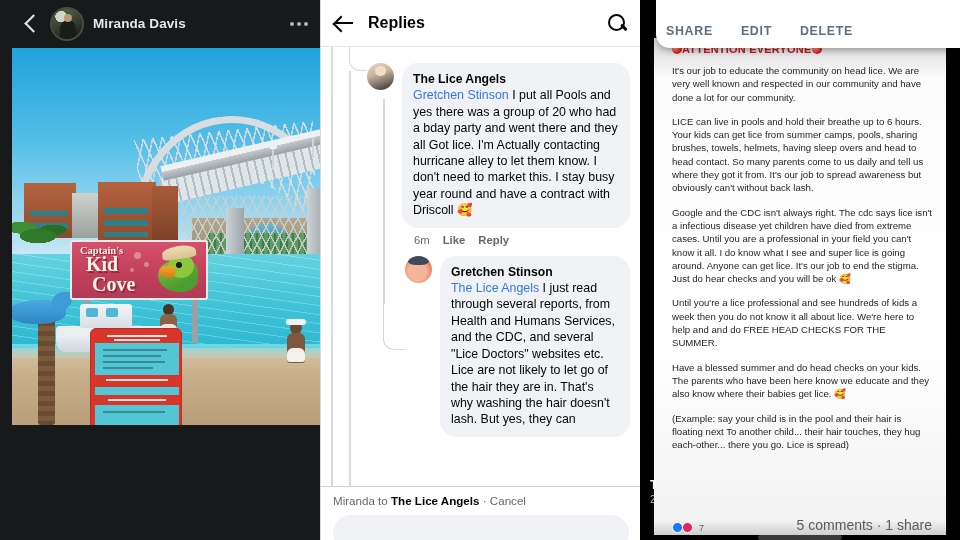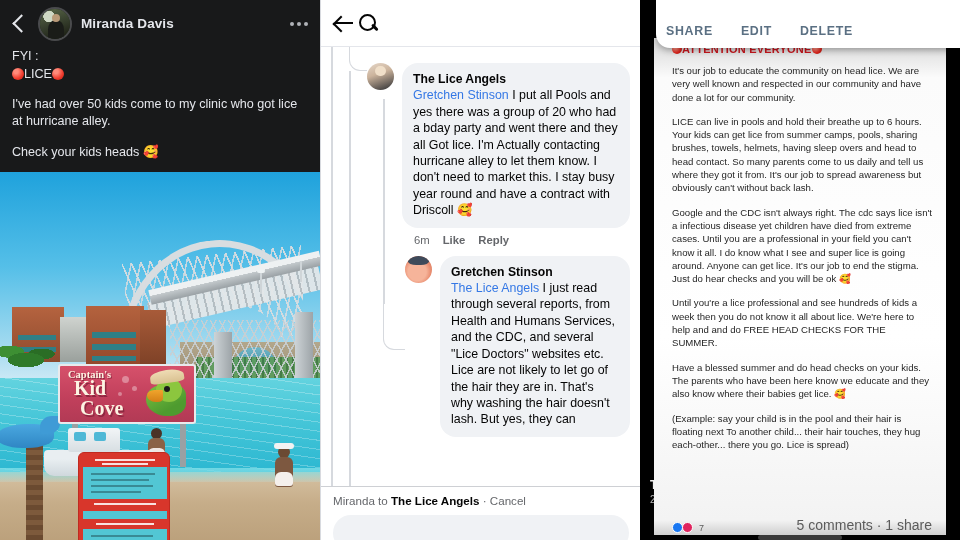--- a/index.html
+++ b/index.html
@@ -6,21 +6,21 @@
   html, body {
     width: 960px; height: 540px;
     font-family: "Liberation Sans", sans-serif;
     background: #000; overflow: hidden;
   }
   .stage { position: relative; width: 960px; height: 540px; display: flex; }
 
   
   .panel-left {
     position: relative; width: 320px; height: 540px;
-    background: #18191a; color: #e4e6eb; overflow: hidden;
+    background: #18191a; color: #e4e6eb; overflow: hidden; padding-left: 12px;
   }
   .pl-header { display: flex; align-items: center; height: 48px; padding: 0 10px 0 6px; }
   .back-chevron { width: 26px; height: 26px; position: relative; flex: 0 0 26px; cursor: pointer; }
   .back-chevron::before {
     content: ""; position: absolute; left: 9px; top: 6px;
     width: 11px; height: 11px; border-left: 2.4px solid #e4e6eb; border-bottom: 2.4px solid #e4e6eb;
     transform: rotate(45deg);
   }
   .avatar-ring {
     width: 34px; height: 34px; border-radius: 50%; margin-left: 6px; flex: 0 0 34px;
@@ -251,27 +251,20 @@
       <div class="pl-names">
         <div class="pl-name">Miranda Davis</div>
       </div>
       <div class="pl-dots">
           <span></span>
           <span></span>
           <span></span>
         </div>
     </div>
 
-    <div class="pl-body">
-      <p style="margin-bottom:1px;"><span>FYI :</span></p>
-      <p><span class="red-dot"></span><span>LICE</span><span class="red-dot"></span></p>
-      <p><span>I've had over 50 kids come to my clinic who got lice at hurricane alley.</span></p>
-      <p><span>Check your kids heads</span>
-         <span class="emoji">🥰</span></p>
-    </div>
 
     <div class="photo">
       <div class="sky"></div>
       <div class="rockwall"></div>
       <div class="dome"></div>
       <div class="greenfence"></div>
 
       <div class="bridge-arch">
         <div class="arch-lattice"></div>
       </div>
@@ -365,20 +358,21 @@
         <div class="rs-line" style="left:12px;top:82px;width:62px;"></div>
 
       </div>
     </div>
   </div>
 
   <div class="panel-mid">
 
     <div class="pm-header">
       <div class="arrow-left"></div>
+      <div class="pm-title">Replies</div>
       <div class="search-icon"></div>
     </div>
 
     <div class="thread">
       <div class="tline" style="left:10px; top:0; height:441px;"></div>
       <div class="tcurve" style="left:28px; top:-10px; width:18px; height:34px;"></div>
       <div class="tline" style="left:62px; top:52px; height:205px;"></div>
       <div class="tcurve" style="left:62px; top:255px; width:22px; height:48px;"></div>
       <div class="tline" style="left:28px; top:24px; height:417px;"></div>
 

